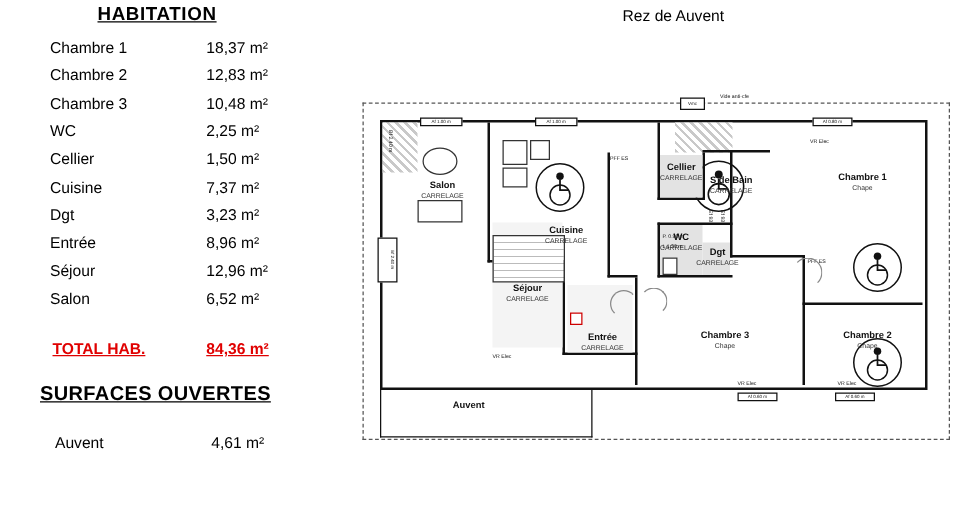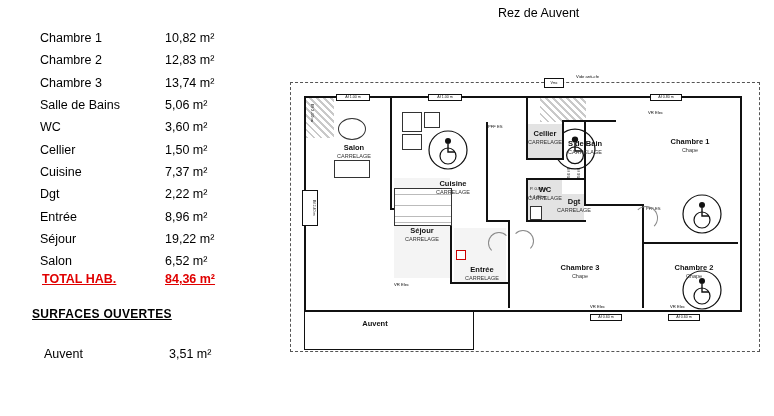--- a/index.html
+++ b/index.html
@@ -29,21 +29,21 @@
   .room-name{width:125px;}
   .room-area{width:70px;text-align:left;}
   #total-row{
     position:absolute;left:42px;top:272px;width:200px;
     display:flex;align-items:flex-end;font-size:12.5px;color:#e00000;font-weight:bold;
   }
   #total-row .room-name{width:123px;text-decoration:underline;}
   #total-row .room-area{text-decoration:underline;}
   #surf-title{
     position:absolute;left:32px;top:307px;
-    font-size:12px;font-weight:bold;letter-spacing:.3px;
+    font-size:16px;font-weight:bold;letter-spacing:.3px;
     text-decoration:underline;
     text-align:right;
   }
   #open-list{position:absolute;left:44px;top:343px;width:200px;}
   
   #plan-title{
     position:absolute;left:498px;top:6px;font-size:12.5px;
   }
   #plan-wrap{
     position:absolute;left:290px;top:82px;width:470px;height:270px;
@@ -88,79 +88,76 @@
   }
   svg.icon{position:absolute;}
   .furn{position:absolute;border:.7px solid #333;background:#fff;}
   .furn-oval{position:absolute;border:.7px solid #333;border-radius:50%;background:#fff;}
 </style>
 </head>
 <body>
 
 <div id="left-panel">
 
+  <div id="hab-title">HABITATION</div>
 
   <div id="room-list">
     <div class="room-row">
       <span class="room-name">Chambre 1</span>
-      <span class="room-area">10,82 m²</span>
+      <span class="room-area">18,37 m²</span>
     </div>
     <div class="room-row">
       <span class="room-name">Chambre 2</span>
       <span class="room-area">12,83 m²</span>
     </div>
     <div class="room-row">
       <span class="room-name">Chambre 3</span>
-      <span class="room-area">13,74 m²</span>
-    </div>
-    <div class="room-row">
-      <span class="room-name">Salle de Bains</span>
-      <span class="room-area">5,06 m²</span>
+      <span class="room-area">10,48 m²</span>
     </div>
     <div class="room-row">
       <span class="room-name">WC</span>
-      <span class="room-area">3,60 m²</span>
+      <span class="room-area">2,25 m²</span>
     </div>
     <div class="room-row">
       <span class="room-name">Cellier</span>
       <span class="room-area">1,50 m²</span>
     </div>
     <div class="room-row">
       <span class="room-name">Cuisine</span>
       <span class="room-area">7,37 m²</span>
     </div>
     <div class="room-row">
       <span class="room-name">Dgt</span>
-      <span class="room-area">2,22 m²</span>
+      <span class="room-area">3,23 m²</span>
     </div>
     <div class="room-row">
       <span class="room-name">Entrée</span>
       <span class="room-area">8,96 m²</span>
     </div>
     <div class="room-row">
       <span class="room-name">Séjour</span>
-      <span class="room-area">19,22 m²</span>
+      <span class="room-area">12,96 m²</span>
     </div>
     <div class="room-row">
       <span class="room-name">Salon</span>
       <span class="room-area">6,52 m²</span>
     </div>
   </div>
 
   <div id="total-row">
     <span class="room-name">TOTAL HAB.</span>
     <span class="room-area">84,36 m²</span>
   </div>
 
   <div id="surf-title">SURFACES OUVERTES</div>
 
   <div id="open-list">
     <div class="room-row">
       <span class="room-name">Auvent</span>
-      <span class="room-area">3,51 m²</span>
+      <span class="room-area">4,61 m²</span>
     </div>
   </div>
 </div>
 
 <div id="plan-title">Rez de Auvent</div>
 
 <div id="plan-wrap">
 
   <div class="dashed-frame"></div>
 

